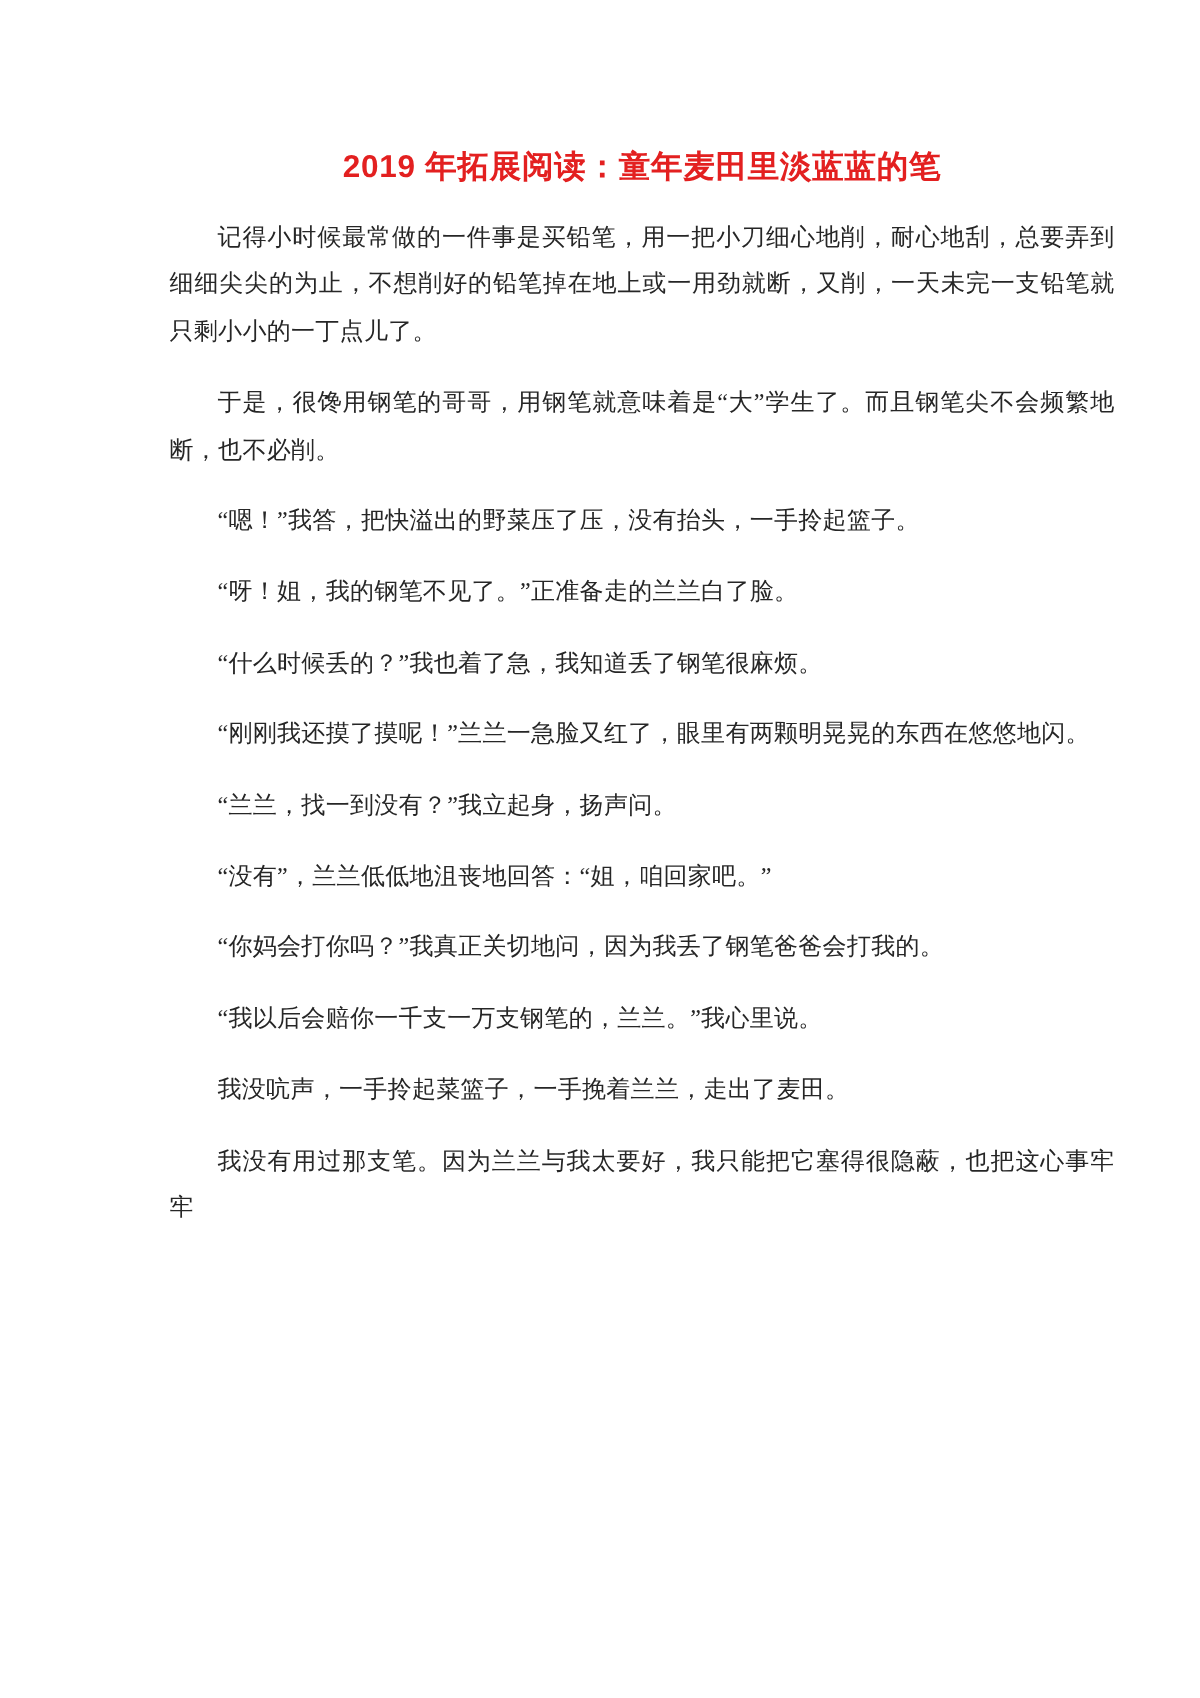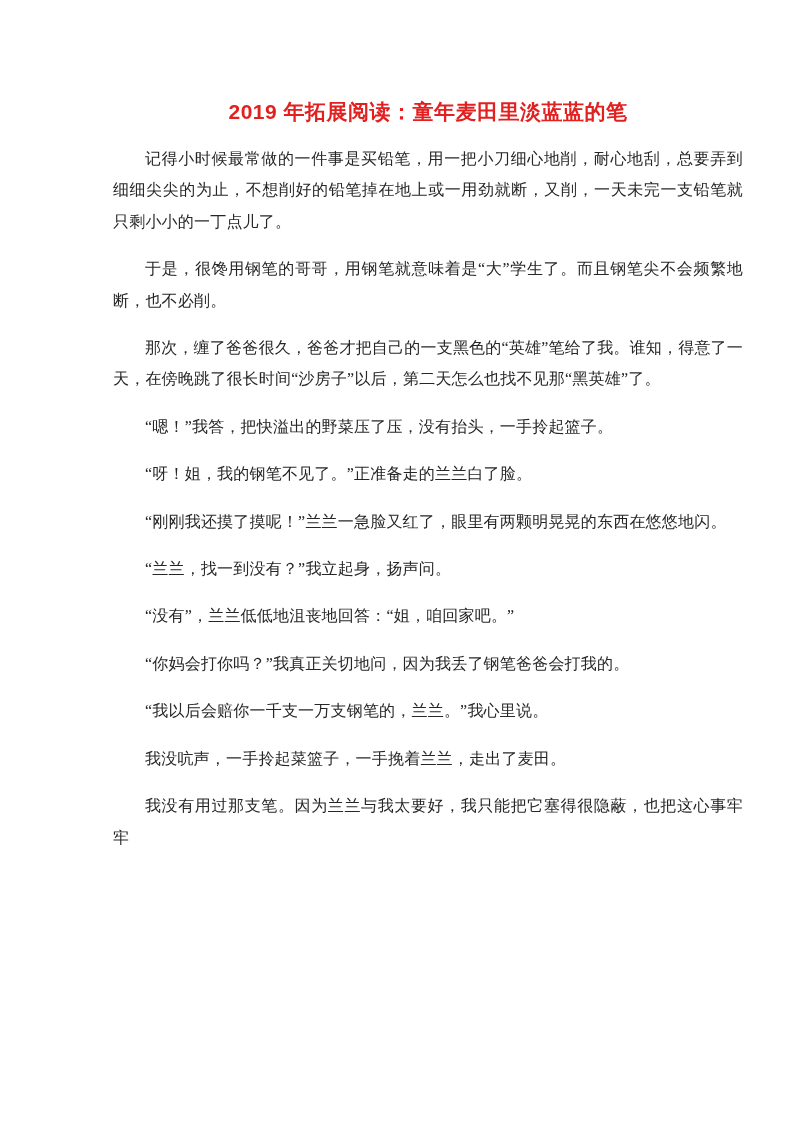--- a/index.html
+++ b/index.html
@@ -43,23 +43,23 @@
   }
 </style>
 </head>
 <body>
 
 <div class="page">
   <h1 class="doc-title">2019 年拓展阅读：童年麦田里淡蓝蓝的笔</h1>
   <div class="doc-body" id="doc-body">
       <p>记得小时候最常做的一件事是买铅笔，用一把小刀细心地削，耐心地刮，总要弄到细细尖尖的为止，不想削好的铅笔掉在地上或一用劲就断，又削，一天未完一支铅笔就只剩小小的一丁点儿了。</p>
       <p>于是，很馋用钢笔的哥哥，用钢笔就意味着是“大”学生了。而且钢笔尖不会频繁地断，也不必削。</p>
-      <p>那次，缠了爸爸很久，爸爸才把自己的一支黑色的“英雄”笔给了我。谁知，得意了一天，在傍晚跳了很长时间“沙房子”以后，第二天怎么也找不见那“黑英雄”了。</p>
       <p>“嗯！”我答，把快溢出的野菜压了压，没有抬头，一手拎起篮子。</p>
       <p>“呀！姐，我的钢笔不见了。”正准备走的兰兰白了脸。</p>
+      <p>“什么时候丢的？”我也着了急，我知道丢了钢笔很麻烦。</p>
       <p>“刚刚我还摸了摸呢！”兰兰一急脸又红了，眼里有两颗明晃晃的东西在悠悠地闪。</p>
       <p>“兰兰，找一到没有？”我立起身，扬声问。</p>
       <p>“没有”，兰兰低低地沮丧地回答：“姐，咱回家吧。”</p>
       <p>“你妈会打你吗？”我真正关切地问，因为我丢了钢笔爸爸会打我的。</p>
       <p>“我以后会赔你一千支一万支钢笔的，兰兰。”我心里说。</p>
       <p>我没吭声，一手拎起菜篮子，一手挽着兰兰，走出了麦田。</p>
       <p>我没有用过那支笔。因为兰兰与我太要好，我只能把它塞得很隐蔽，也把这心事牢牢</p>
     </div>
 </div>
 

